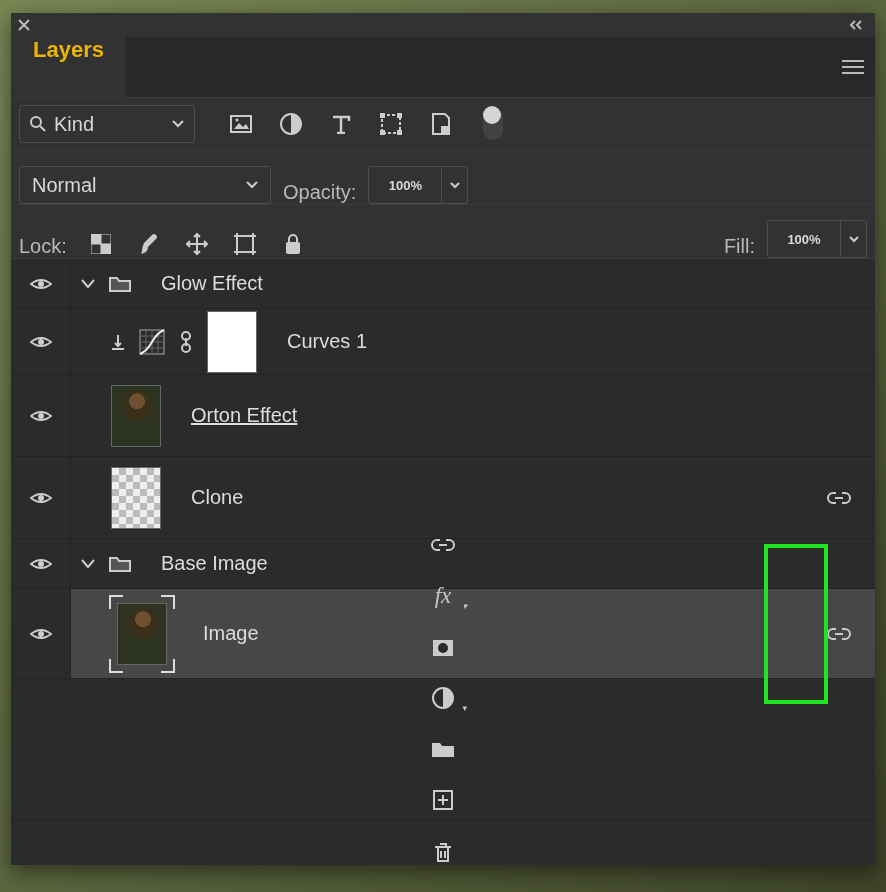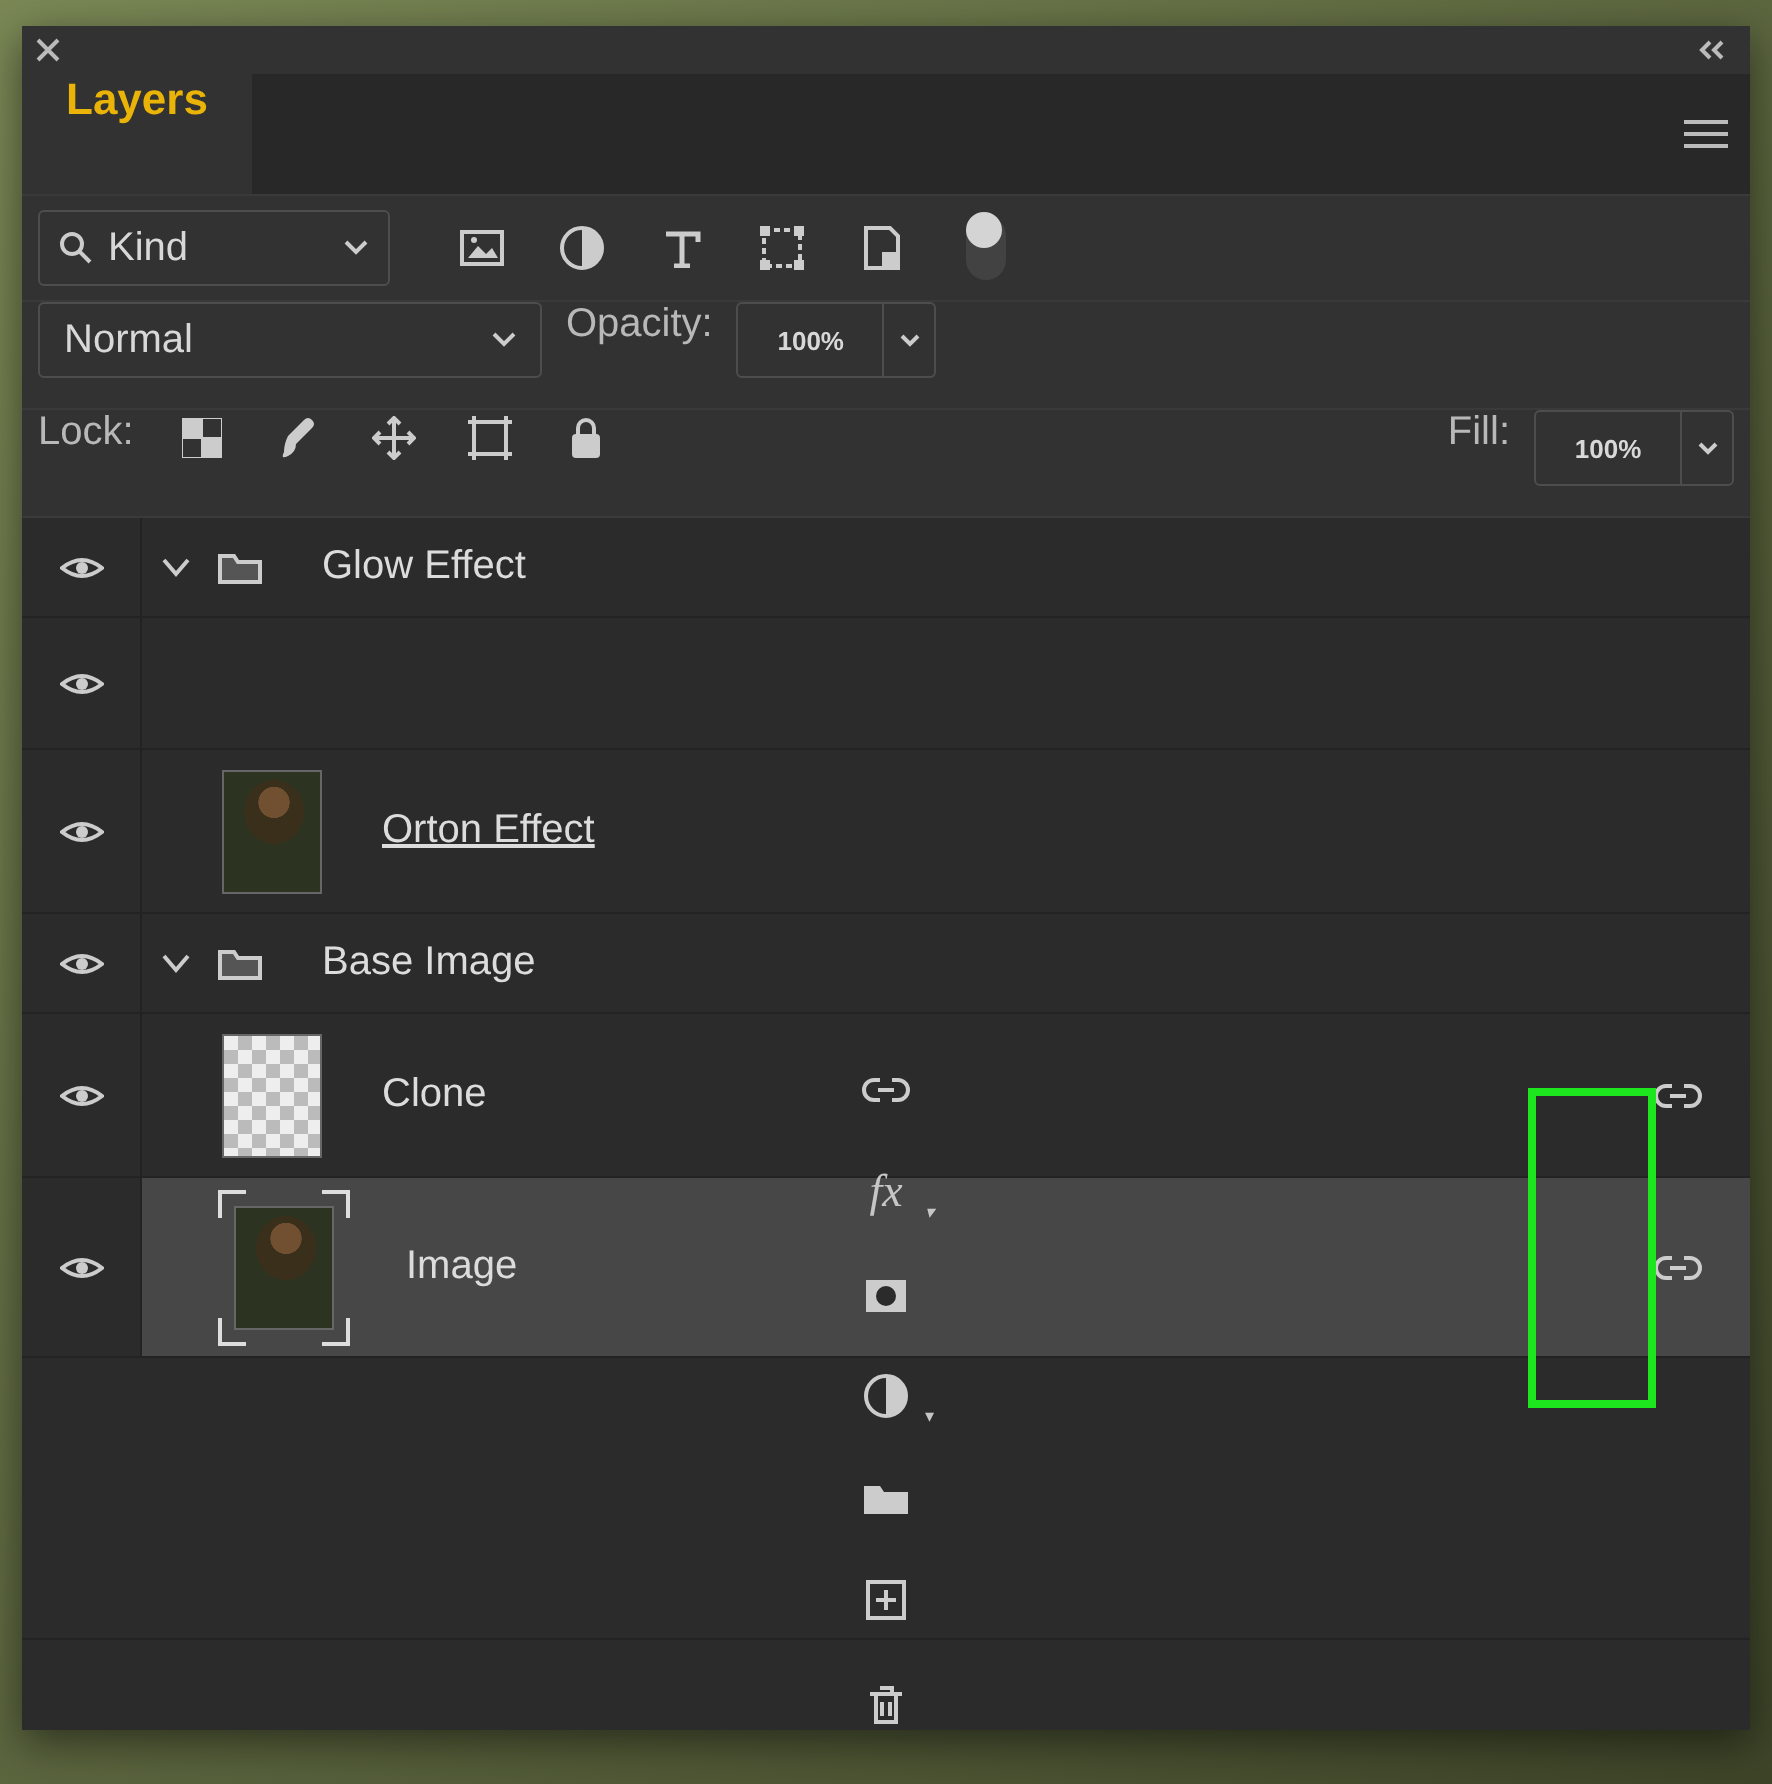--- a/index.html
+++ b/index.html
@@ -107,21 +107,21 @@
     top: -2px;
     left: 0;
     width: 18px;
     height: 18px;
     border-radius: 50%;
     background: #d4d4d4;
   }
   .blendbar, .lockbar {
     height: 54px;
     display: flex;
-    align-items: flex-start;
+    align-items: flex-end;
     padding: 0 8px;
     gap: 12px;
     border-bottom: 1px solid #3a3a3a;
   }
   .blendbar .blend-select {
     width: 252px;
     height: 38px;
     border: 1px solid #4d4d4d;
     border-radius: 3px;
     background: #323232;
@@ -441,37 +441,81 @@
 
     <div class="layer-row">
       <div class="vis-col">
           <span>
         <svg class="eye" viewBox="0 0 22 16">
               <path d="M1 8 Q11 0 21 8 Q11 16 1 8 Z" stroke="#ccc" stroke-width="2" fill="none"></path>
               <circle cx="11" cy="8" r="3" fill="#ccc"></circle>
             </svg>
       </span>
         </div>
+      <div class="content-col indent-1">
+        <span>
+          <svg width="14" height="16" viewBox="0 0 14 16">
+              <path d="M7 1 v11 M4 9 L7 12 L10 9" stroke="#ccc" stroke-width="2" fill="none"></path>
+              <path d="M1 15 h12" stroke="#ccc" stroke-width="2"></path>
+            </svg>
+        </span>
+        <span>
+          <svg width="26" height="26" viewBox="0 0 26 26">
+              <rect x="1" y="1" width="24" height="24" stroke="#aaa" fill="none"></rect>
+              <path d="M1 7h24M1 13h24M1 19h24M7 1v24M13 1v24M19 1v24" stroke="#666" stroke-width="1"></path>
+              <path d="M1 25 Q8 22 13 13 Q18 4 25 1" stroke="#eee" stroke-width="2" fill="none"></path>
+            </svg>
+        </span>
+        <span>
+          <svg width="14" height="22" viewBox="0 0 14 22">
+              <rect x="3" y="1" width="8" height="8" rx="4" stroke="#ccc" stroke-width="2" fill="none"></rect>
+              <rect x="3" y="13" width="8" height="8" rx="4" stroke="#ccc" stroke-width="2" fill="none"></rect>
+              <path d="M7 7 v8" stroke="#ccc" stroke-width="2"></path>
+            </svg>
+        </span>
+        <div class="thumb white"></div>
+        <span class="layer-name">Curves 1</span>
+      </div>
     </div>
 
     <div class="layer-row" style="min-height:82px;">
       <div class="vis-col">
           <span>
         <svg class="eye" viewBox="0 0 22 16">
               <path d="M1 8 Q11 0 21 8 Q11 16 1 8 Z" stroke="#ccc" stroke-width="2" fill="none"></path>
               <circle cx="11" cy="8" r="3" fill="#ccc"></circle>
             </svg>
       </span>
         </div>
       <div class="content-col indent-1">
         <div class="thumb photo"></div>
         <span class="layer-name underline">Orton Effect</span>
       </div>
     </div>
 
+    <div class="layer-row" style="min-height:82px;">
+      <div class="vis-col">
+          <span>
+        <svg class="eye" viewBox="0 0 22 16">
+              <path d="M1 8 Q11 0 21 8 Q11 16 1 8 Z" stroke="#ccc" stroke-width="2" fill="none"></path>
+              <circle cx="11" cy="8" r="3" fill="#ccc"></circle>
+            </svg>
+      </span>
+        </div>
+      <div class="content-col indent-1">
+        <div class="thumb trans"></div>
+        <span class="layer-name">Clone</span>
+      </div>
+      <div class="link-col">
+        <svg width="26" height="16" viewBox="0 0 26 16">
+            <path d="M9 8 H17 M2 8 a5 5 0 0 1 5 -5 h3 M2 8 a5 5 0 0 0 5 5 h3 M24 8 a5 5 0 0 0 -5 -5 h-3 M24 8 a5 5 0 0 1 -5 5 h-3" stroke="#ccc" stroke-width="2" fill="none"></path>
+          </svg>
+      </div>
+    </div>
+
     <div class="layer-row group-head">
       <div class="vis-col">
           <span>
         <svg class="eye" viewBox="0 0 22 16">
               <path d="M1 8 Q11 0 21 8 Q11 16 1 8 Z" stroke="#ccc" stroke-width="2" fill="none"></path>
               <circle cx="11" cy="8" r="3" fill="#ccc"></circle>
             </svg>
       </span>
         </div>
       <div class="content-col">
@@ -482,40 +526,20 @@
         </span>
         <span>
           <svg class="folder-icon" viewBox="0 0 22 18">
               <path d="M1 3 h7 l2 3 h11 v10 h-20 z" stroke="#ccc" stroke-width="2" fill="#555"></path>
             </svg>
         </span>
         <span class="layer-name">Base Image</span>
       </div>
     </div>
 
-    <div class="layer-row" style="min-height:82px;">
-      <div class="vis-col">
-          <span>
-        <svg class="eye" viewBox="0 0 22 16">
-              <path d="M1 8 Q11 0 21 8 Q11 16 1 8 Z" stroke="#ccc" stroke-width="2" fill="none"></path>
-              <circle cx="11" cy="8" r="3" fill="#ccc"></circle>
-            </svg>
-      </span>
-        </div>
-      <div class="content-col indent-1">
-        <div class="thumb trans"></div>
-        <span class="layer-name">Clone</span>
-      </div>
-      <div class="link-col">
-        <svg width="26" height="16" viewBox="0 0 26 16">
-            <path d="M9 8 H17 M2 8 a5 5 0 0 1 5 -5 h3 M2 8 a5 5 0 0 0 5 5 h3 M24 8 a5 5 0 0 0 -5 -5 h-3 M24 8 a5 5 0 0 1 -5 5 h-3" stroke="#ccc" stroke-width="2" fill="none"></path>
-          </svg>
-      </div>
-    </div>
-
     <div class="layer-row selected" style="min-height:90px;">
       <div class="vis-col" style="background:#2b2b2b;">
           <span>
         <svg class="eye" viewBox="0 0 22 16">
               <path d="M1 8 Q11 0 21 8 Q11 16 1 8 Z" stroke="#ccc" stroke-width="2" fill="none"></path>
               <circle cx="11" cy="8" r="3" fill="#ccc"></circle>
             </svg>
       </span>
         </div>
       <div class="content-col indent-1">

